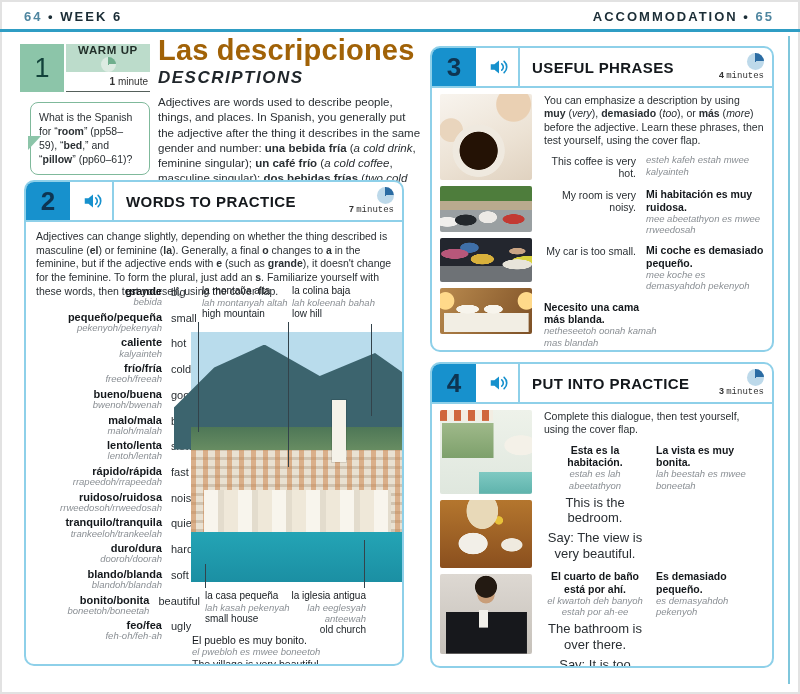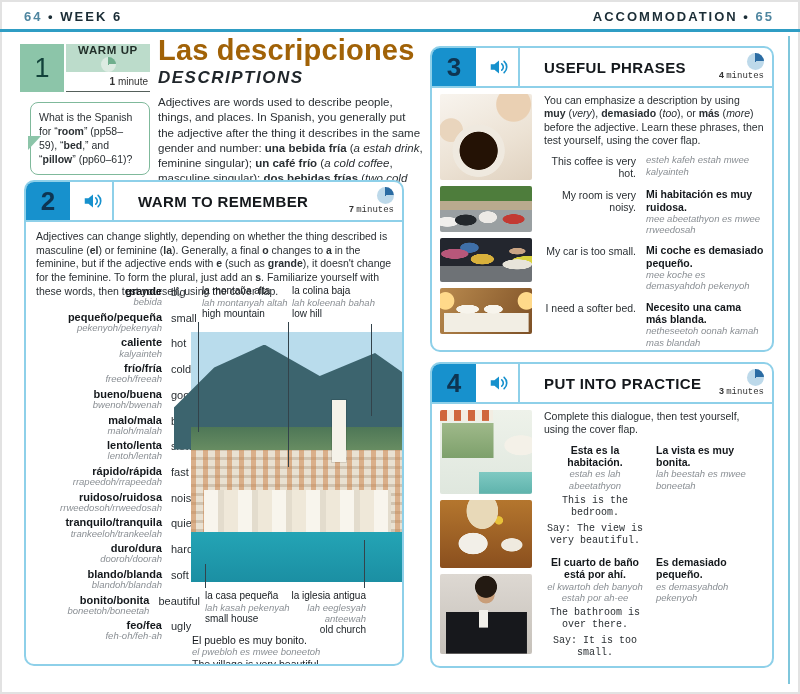--- a/index.html
+++ b/index.html
@@ -49,21 +49,21 @@
   
   .box{position:absolute;border:2px solid var(--bd);border-radius:10px;background:#fff;overflow:hidden;}
   #box-words{left:24px;top:180px;width:380px;height:486px;}
   #box-phrases{left:430px;top:46px;width:344px;height:306px;}
   #box-practice{left:430px;top:362px;width:344px;height:306px;}
   .sec-head{display:flex;height:40px;border-bottom:2px solid var(--bd);}
   .tile{width:44px;background:var(--blue);color:var(--num);font-size:26px;font-weight:bold;
         display:flex;align-items:center;justify-content:center;}
   .spk{width:44px;display:flex;align-items:center;justify-content:center;
        border-left:3px solid #fff;border-right:2px solid var(--bd);}
-  .sec-title{flex:1;display:flex;align-items:center;padding-left:24px;font-weight:bold;
+  .sec-title{flex:1;display:flex;align-items:center;padding-left:12px;font-weight:bold;
              font-size:15px;letter-spacing:.4px;color:#14181c;}
   .timer{width:66px;display:flex;flex-direction:column;align-items:flex-end;
          justify-content:center;padding-right:8px;gap:1px;}
   .timer-text{font-size:9px;color:#333;white-space:nowrap;font-family:Liberation Mono, monospace;}
   .timer-text span{margin-left:2px;}
 
   .pron{font-style:italic;color:var(--gray);}
 
   
   .w-intro{padding:8px 10px 0 10px;font-size:10.5px;line-height:1.3;color:#2a2f33;}
@@ -100,21 +100,21 @@
   .p-intro{font-size:10.5px;line-height:1.27;color:#2a2f33;margin-bottom:7px;}
   .ph-row{display:flex;margin-bottom:9px;}
   .ph-en{flex:1;text-align:right;font-size:10.5px;color:#2a2f33;padding-right:10px;padding-top:1px;}
   .ph-es-col{width:118px;}
   .ph-es{font-size:10.5px;font-weight:bold;line-height:1.18;color:#14181c;}
   .ph-es-col .pron,.pr-right .pron,.pr-left .pron{font-size:9.5px;line-height:1.18;}
   .pr-row{display:flex;margin-bottom:9px;}
   .pr-left{flex:1;text-align:center;padding-right:10px;}
   .pr-right{width:108px;}
   .pr-cue-es,.pr-ans-es{font-size:10.5px;font-weight:bold;line-height:1.18;color:#14181c;}
-  .pr-en,.pr-say{font-size:10px;color:#2a2f33;line-height:1.2;margin-top:4px;font-family:Liberation Mono, monospace;}
+  .pr-en,.pr-say{font-size:13px;color:#2a2f33;line-height:1.2;margin-top:4px;}
 
   
   .photo-coffee{height:86px;background:
       radial-gradient(circle at 42% 66%,#241205 0 24%,#efe9df 25% 33%,rgba(0,0,0,0) 34%),
       radial-gradient(circle at 80% 12%,#ead0b3 0 16%,rgba(0,0,0,0) 17%),
       radial-gradient(circle at 12% 42%,#e9d5bd 0 12%,rgba(0,0,0,0) 13%),
       linear-gradient(155deg,#f8f4ee,#ece2d4 60%,#e0d2c0);}
   .photo-traffic{height:46px;background:
       radial-gradient(ellipse at 28% 74%,#23282c 0 11%,rgba(0,0,0,0) 12%),
       radial-gradient(ellipse at 52% 68%,#eceae6 0 13%,rgba(0,0,0,0) 14%),
@@ -189,33 +189,33 @@
     </div>
     <div class="wu-tail"></div>
     <div class="wu-body">
       <p>What is the Spanish for “<b>room</b>” (pp58–59), “<b>bed</b>,” and “<b>pillow</b>” (pp60–61)?</p>
     </div>
   </div>
 
   <div class="lesson">
     <h1>Las descripciones</h1>
     <h2>DESCRIPTIONS</h2>
-    <p>Adjectives are words used to describe people, things, and places. In Spanish, you generally put the adjective after the thing it describes in the same gender and number: <b>una bebida fría</b> (<i>a estah drink</i>, feminine singular); <b>un café frío</b> (<i>a cold coffee</i>, masculine singular); <b>dos bebidas frías</b> (<i>two cold drinks</i>, feminine plural).</p>
+    <p>Adjectives are words used to describe people, things, and places. In Spanish, you generally put the adjective after the thing it describes in the same gender and number: <b>una bebida fría</b> (<i>a cold drink</i>, feminine singular); <b>un café frío</b> (<i>a cold coffee</i>, masculine singular); <b>dos bebidas frías</b> (<i>two cold drinks</i>, feminine plural).</p>
   </div>
 
   <div class="box" id="box-words">
     <div class="sec-head">
       <div class="tile">2</div>
       <div class="spk">
         <svg width="22" height="22" viewBox="0 0 24 24">
             <path d="M3 9v6h4l5 4V5L7 9H3z" fill="#1791cd"></path>
             <path d="M15 8.5a4.5 4.5 0 010 7M17.6 5.8a8.2 8.2 0 010 12.4" stroke="#1791cd" stroke-width="1.8" fill="none" stroke-linecap="round"></path>
           </svg>
       </div>
-      <div class="sec-title">WARM TO REMEMBER</div>
+      <div class="sec-title">WORDS TO PRACTICE</div>
       <div class="timer">
         <span class="pie blue"></span>
         <span class="timer-text"><b>7</b><span>minutes</span></span>
       </div>
     </div>
     <p class="w-intro">Adjectives can change slightly, depending on whether the thing described is masculine (<b>el</b>) or feminine (<b>la</b>). Generally, a final <b>o</b> changes to <b>a</b> in the feminine, but if the adjective ends with <b>e</b> (such as <b>grande</b>), it doesn't change for the feminine. To form the plural, just add an <b>s</b>. Familiarize yourself with these words, then test yourself, using the cover flap.</p>
 
     <div class="w-list">
       <div class="w-row">
           <div class="w-left">
@@ -397,21 +397,20 @@
           </div>
       </div>
       <div class="ph-row">
         <div class="ph-en">My car is too small.</div>
         <div class="ph-es-col">
             <div class="ph-es">Mi coche es demasiado pequeño.</div>
             <div class="pron">mee koche es demasyahdoh pekenyoh</div>
           </div>
       </div>
       <div class="ph-row">
-        <div class="ph-en">I need a softer bed.</div>
         <div class="ph-es-col">
             <div class="ph-es">Necesito una cama más blanda.</div>
             <div class="pron">netheseetoh oonah kamah mas blandah</div>
           </div>
       </div>
     </div>
   </div>
 
   <div class="box" id="box-practice">
     <div class="sec-head">

